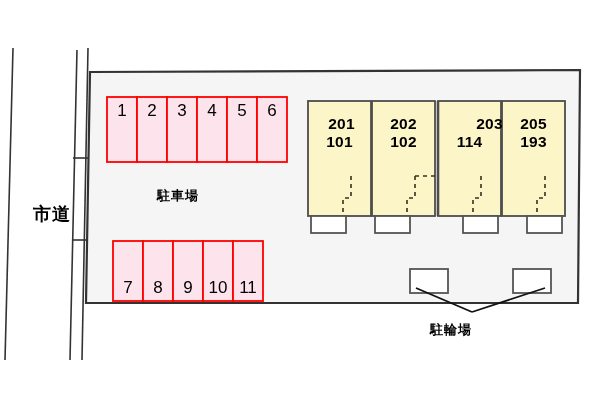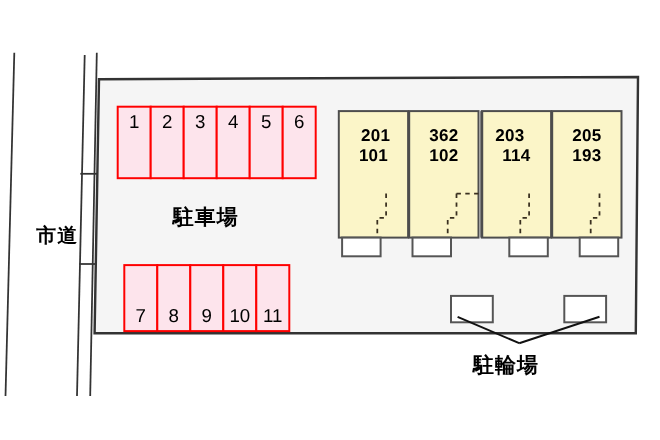--- a/index.html
+++ b/index.html
@@ -37,21 +37,21 @@
     text-align: center;
   }
   .unit-num {
     font-size: 15.5px;
     font-weight: 700;
     text-align: center;
     line-height: 1.18;
     letter-spacing: 0.2px;
   }
   .jp-label {
-    font-size: 19px;
+    font-size: 13px;
     font-weight: 700;
     text-align: left;
     letter-spacing: 1px;
   }
   .road-label {
     font-size: 18px;
     font-weight: 700;
     letter-spacing: 1px;
     margin-top: 31px;
   }
@@ -141,21 +141,21 @@
       <div class="txt stall-num" style="left: 197px; top: 102px; width: 30px;">4</div>
       <div class="txt stall-num" style="left: 227px; top: 102px; width: 30px;">5</div>
       <div class="txt stall-num" style="left: 257px; top: 102px; width: 30px;">6</div>
       <div class="txt stall-num" style="left: 113px; top: 279px; width: 30px;">7</div>
       <div class="txt stall-num" style="left: 143px; top: 279px; width: 30px;">8</div>
       <div class="txt stall-num" style="left: 173px; top: 279px; width: 30px;">9</div>
       <div class="txt stall-num" style="left: 203px; top: 279px; width: 30px;">10</div>
       <div class="txt stall-num" style="left: 233px; top: 279px; width: 30px;">11</div>
       <div class="txt unit-num" style="left: 310px; top: 115px; width: 63px;">201</div>
       <div class="txt unit-num" style="left: 308px; top: 133px; width: 63px;">101</div>
-      <div class="txt unit-num" style="left: 372px; top: 115px; width: 63px;">362</div>
+      <div class="txt unit-num" style="left: 372px; top: 115px; width: 63px;">202</div>
       <div class="txt unit-num" style="left: 372px; top: 133px; width: 63px;">102</div>
-      <div class="txt unit-num" style="left: 432px; top: 115px; width: 63px;">203</div>
+      <div class="txt unit-num" style="left: 458px; top: 115px; width: 63px;">203</div>
       <div class="txt unit-num" style="left: 438px; top: 133px; width: 63px;">114</div>
       <div class="txt unit-num" style="left: 502px; top: 115px; width: 63px;">205</div>
       <div class="txt unit-num" style="left: 502px; top: 133px; width: 63px;">193</div>
     </div>
 
 </div>
 
 </body></html>

